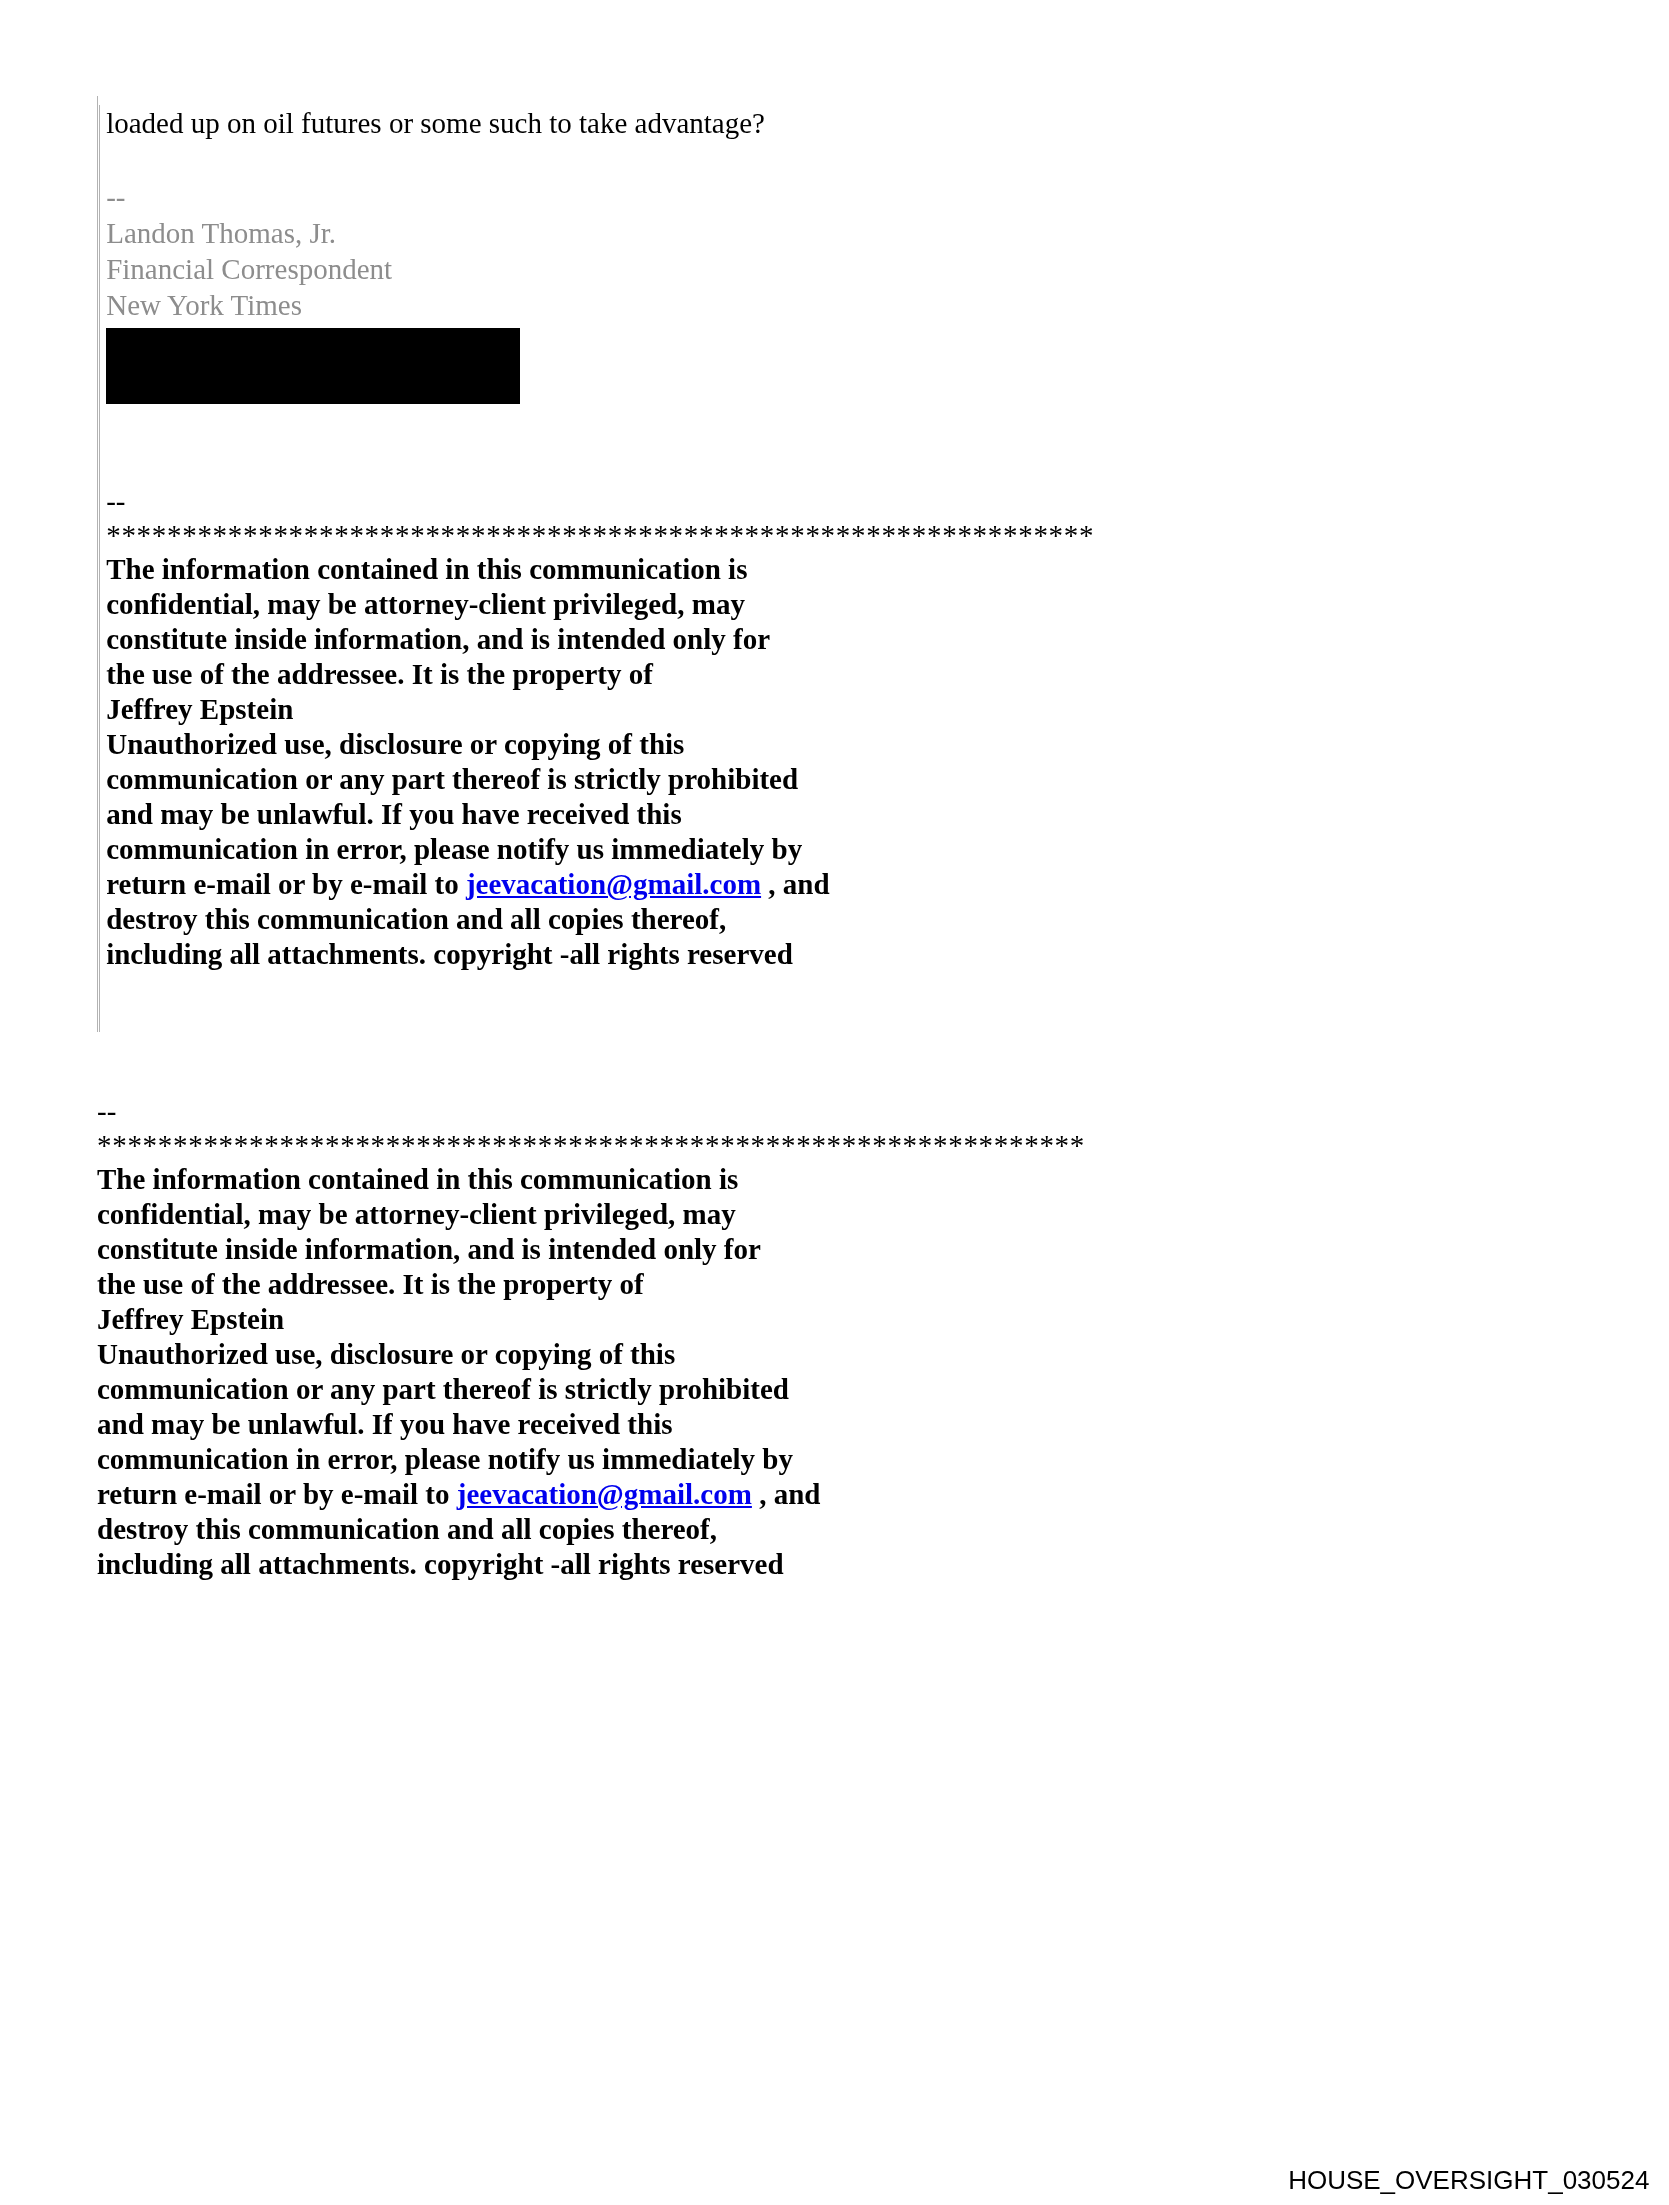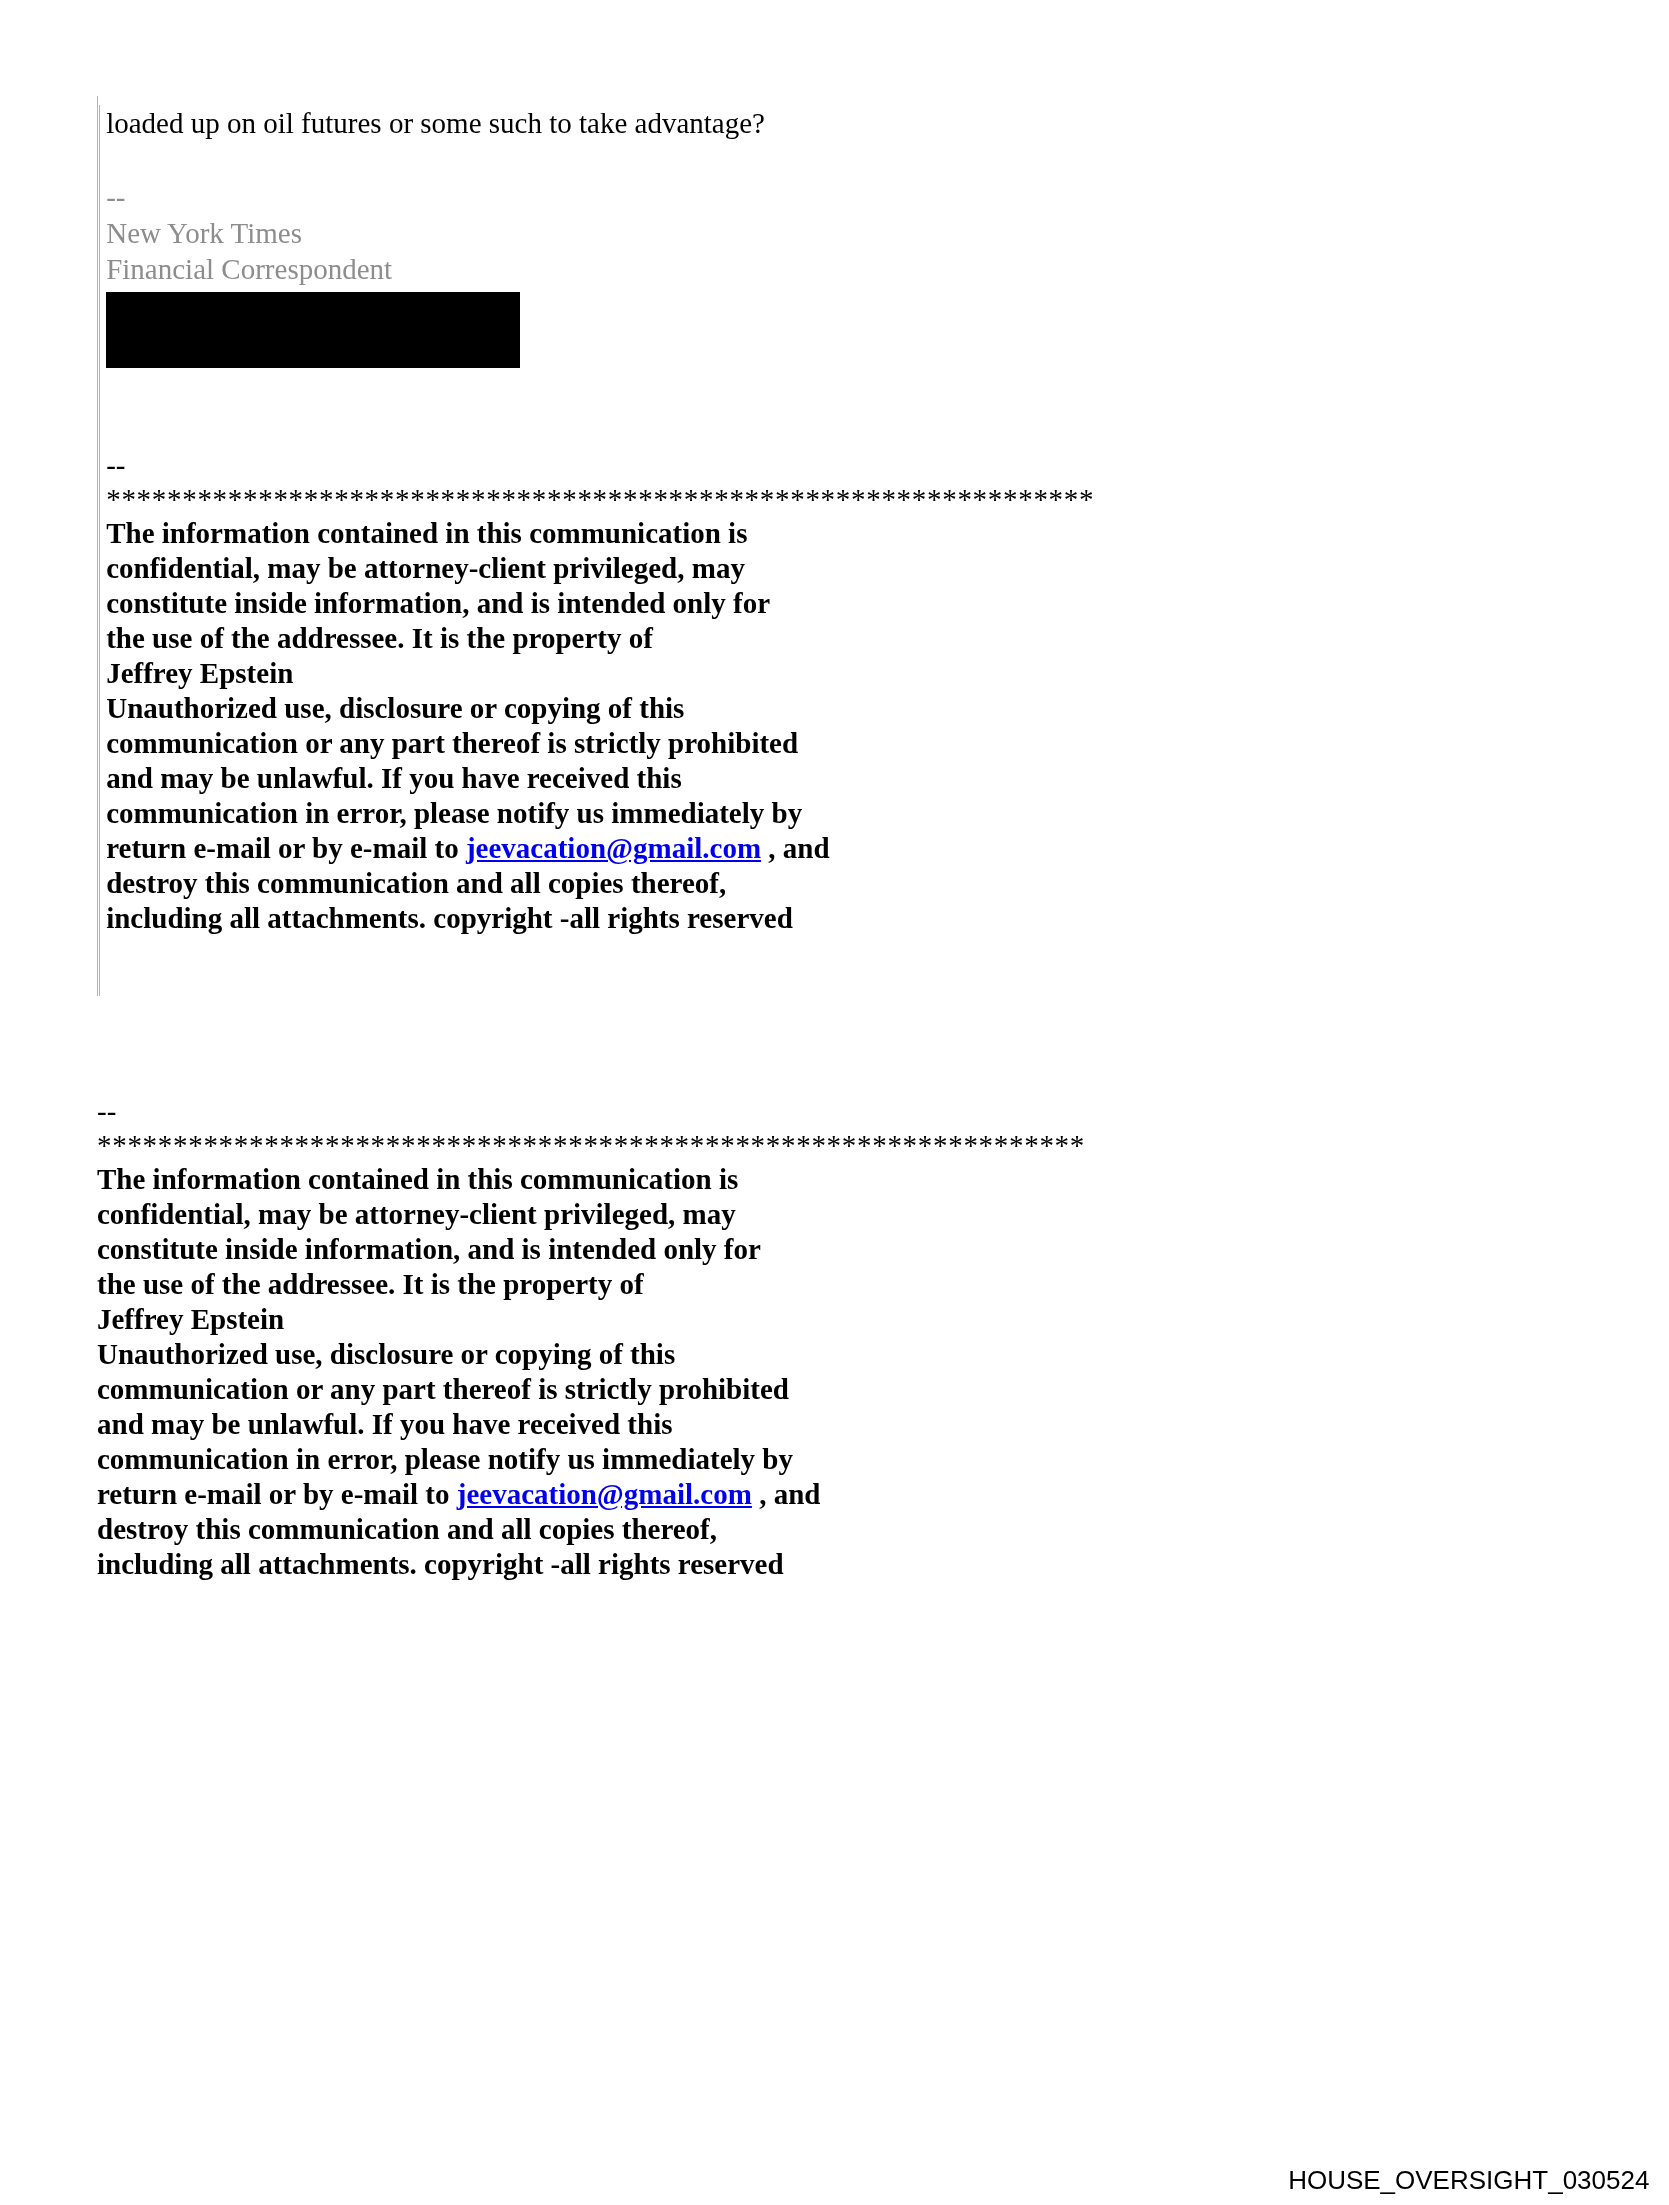--- a/index.html
+++ b/index.html
@@ -73,22 +73,23 @@
 <body>
 
 <div class="page">
 
   <div class="quote">
     <div class="quote-inner">
 
       <div class="body-line">loaded up on oil futures or some such to take advantage?</div>
 
       <div class="sig sig-dashes">--</div>
+      <div class="sig">Landon Thomas, Jr.</div>
+      <div class="sig">Financial Correspondent</div>
       <div class="sig">New York Times</div>
-      <div class="sig">Financial Correspondent</div>
 
       <div class="redaction"></div>
 
       <div class="dashes">--</div>
       <div class="stars">*****************************************************************</div>
 
       <div class="para">
         <div class="tline">The information contained in this communication is</div>
         <div class="tline">confidential, may be attorney-client privileged, may</div>
         <div class="tline">constitute inside information, and is intended only for</div>

